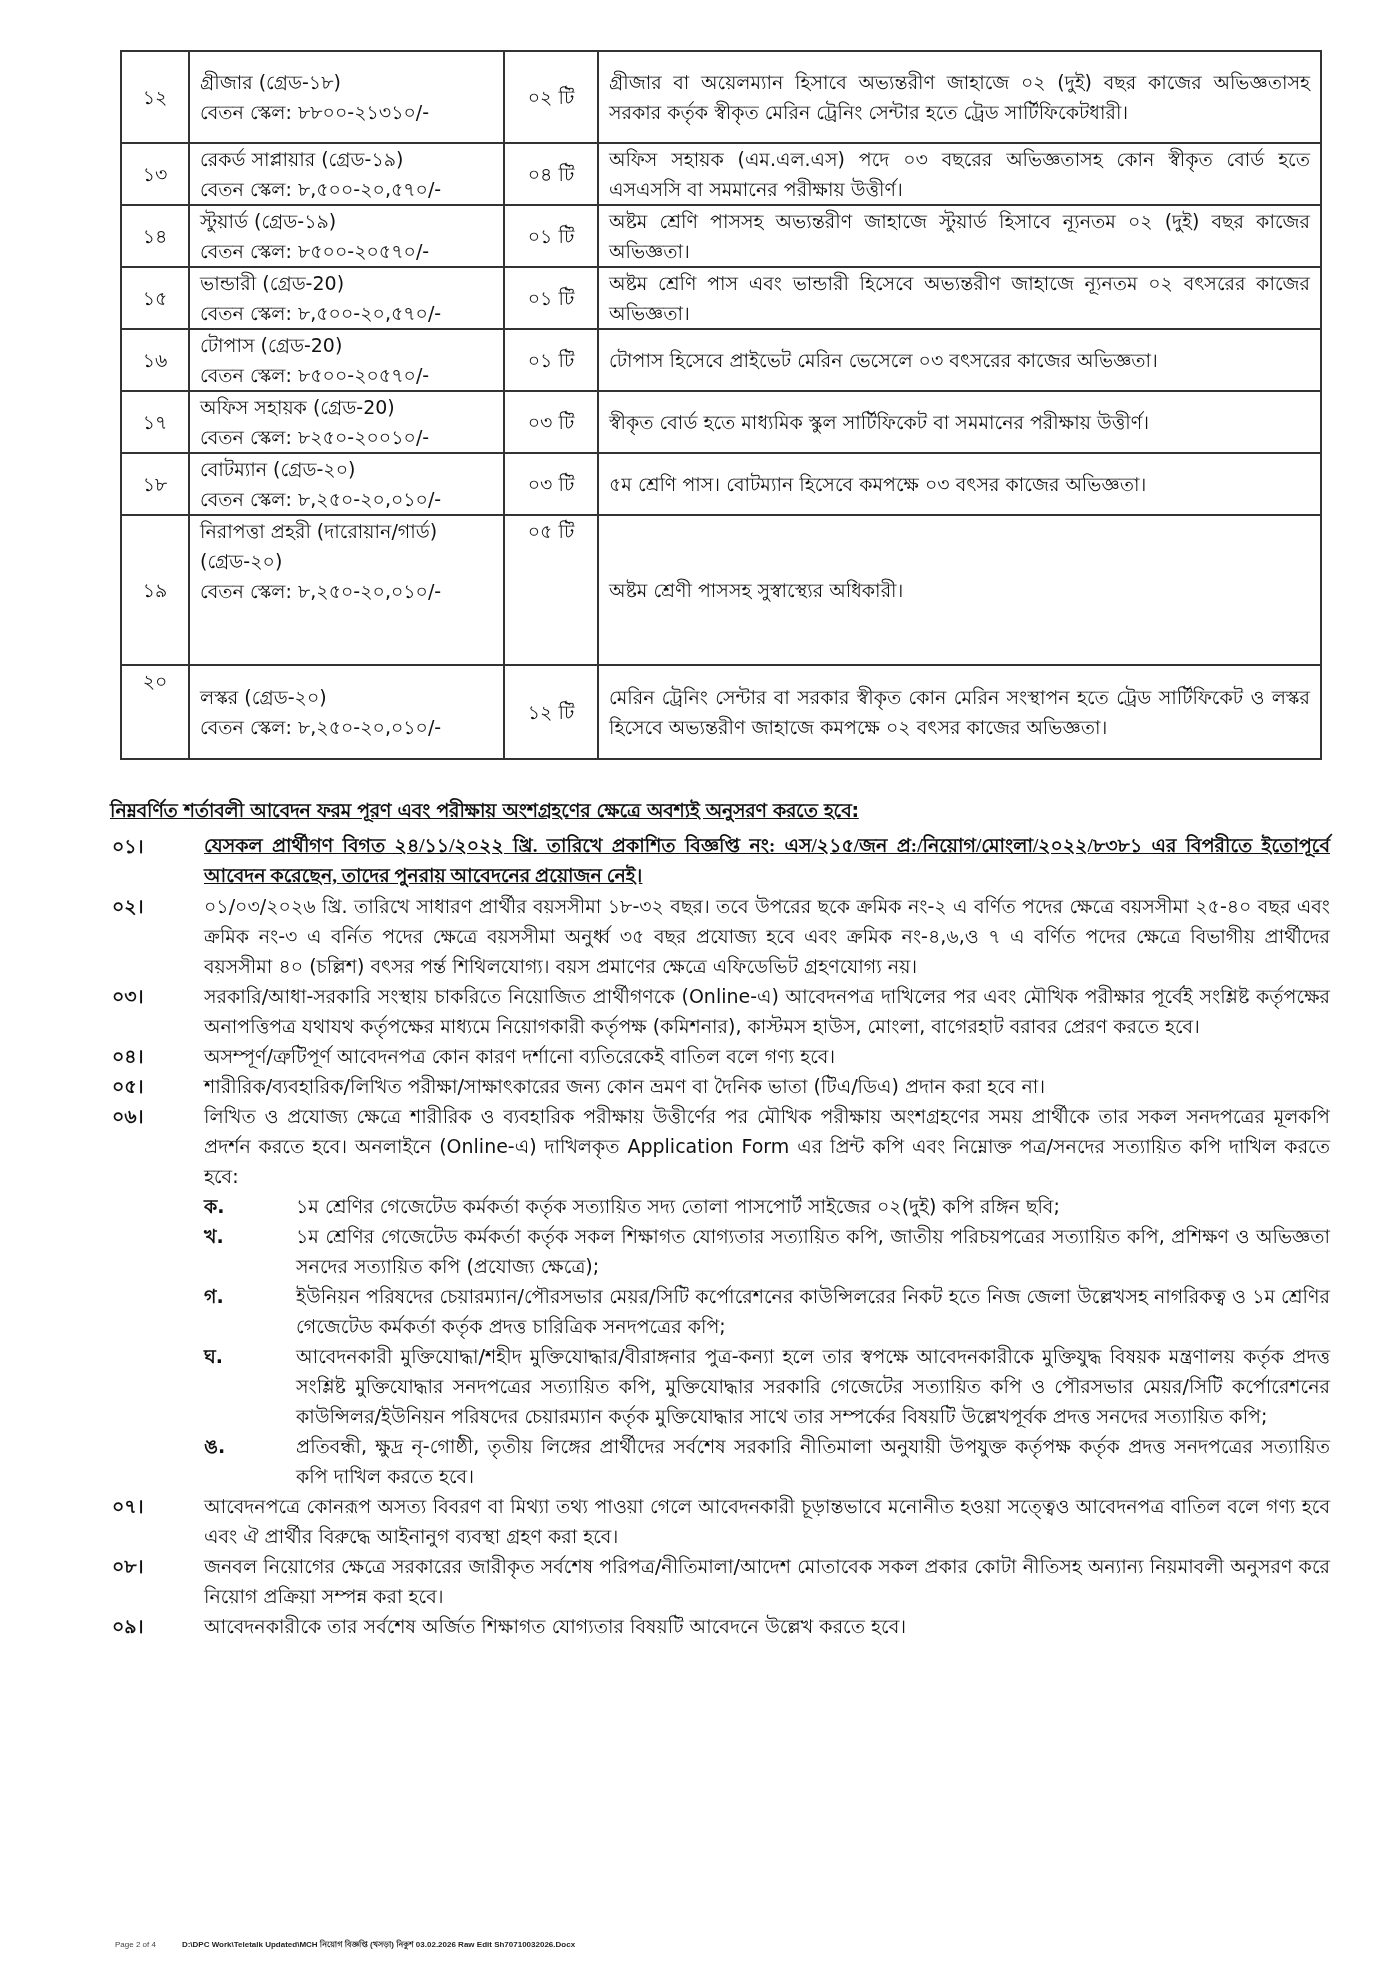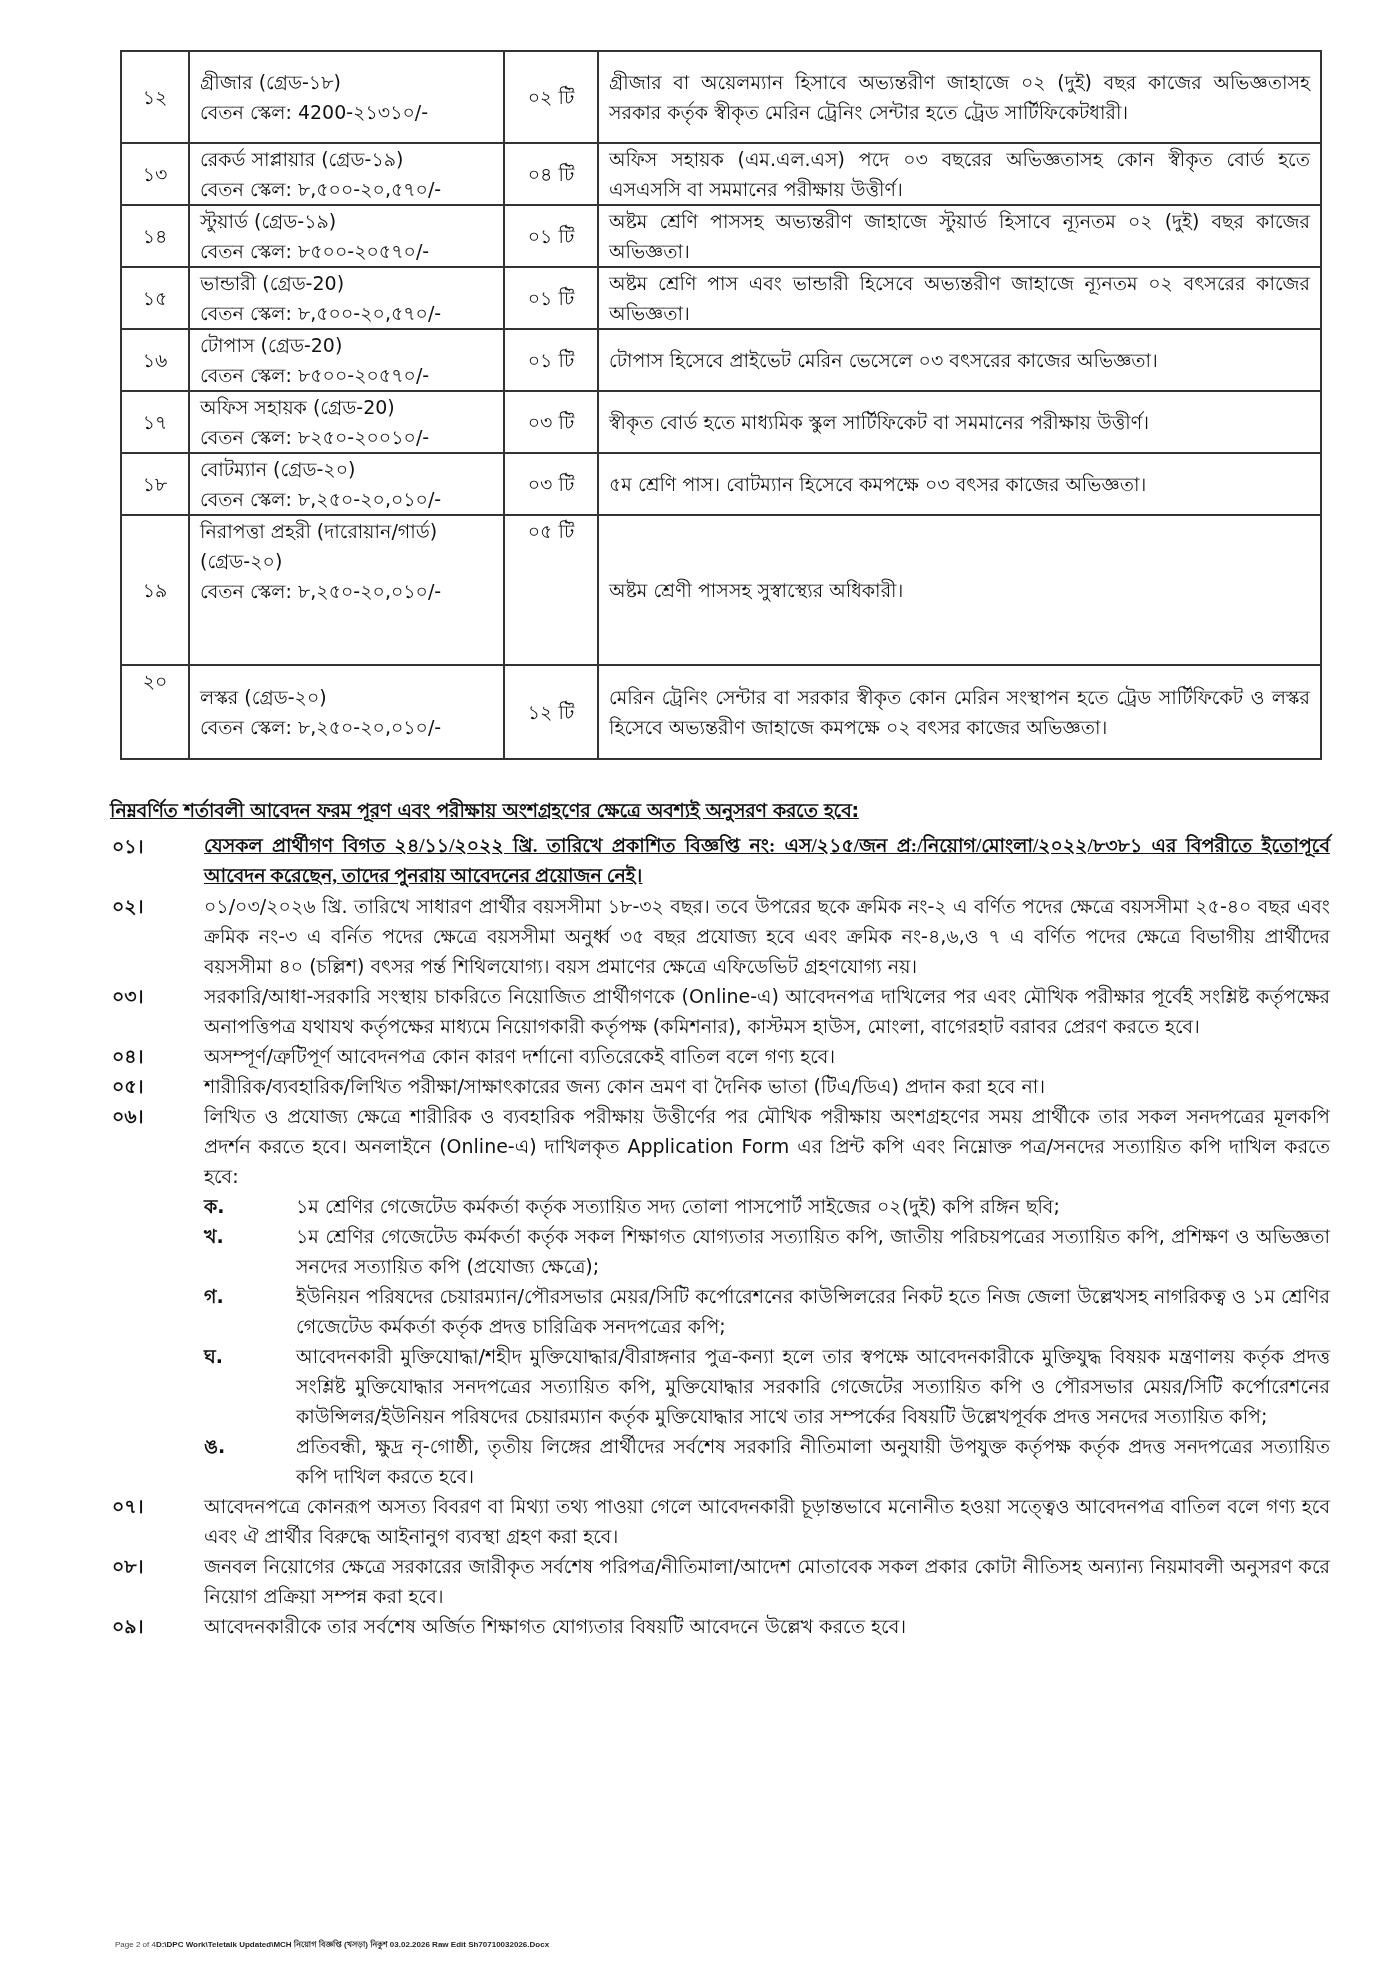--- a/index.html
+++ b/index.html
@@ -51,40 +51,40 @@
   .sub-item { display: flex; }
   .sub-label { width: 92px; flex: 0 0 92px; font-weight: bold; padding-left: 0; }
   .sub-text { flex: 1; text-align: justify; text-align-last: left; }
   .sub-list { margin-left: 0; }
 
   
   .footer {
     position: absolute; left: 115px; top: 1938px;
     font-size: 8px; color: #444444; font-family: "Liberation Sans", sans-serif;
   }
-  .footer b { color: #222222; }
+  .footer b { color: #222222; margin-left: 26px; }
 </style>
 </head>
 <body>
 
 <div class="page">
 
   <table class="posts">
     <colgroup>
       <col class="c-sl">
         <col class="c-name">
         <col class="c-count">
         <col class="c-req">
     </colgroup>
     <tbody>
       <tr class="r12">
         <td class="sl">১২</td>
         <td class="name">
           <span class="name-line">গ্রীজার (গ্রেড-১৮)</span>
-          <span class="name-line">বেতন স্কেল: 4200-২১৩১০/-</span>
+          <span class="name-line">বেতন স্কেল: ৮৮০০-২১৩১০/-</span>
         </td>
         <td class="count">০২ টি</td>
         <td class="req">গ্রীজার বা অয়েলম্যান হিসাবে অভ্যন্তরীণ জাহাজে ০২ (দুই) বছর কাজের অভিজ্ঞতাসহ সরকার কর্তৃক স্বীকৃত মেরিন ট্রেনিং সেন্টার হতে ট্রেড সার্টিফিকেটধারী।</td>
       </tr>
       <tr class="r13">
         <td class="sl">১৩</td>
         <td class="name">
           <span class="name-line">রেকর্ড সাপ্লায়ার (গ্রেড-১৯)</span>
           <span class="name-line">বেতন স্কেল: ৮,৫০০-২০,৫৭০/-</span>
         </td>

